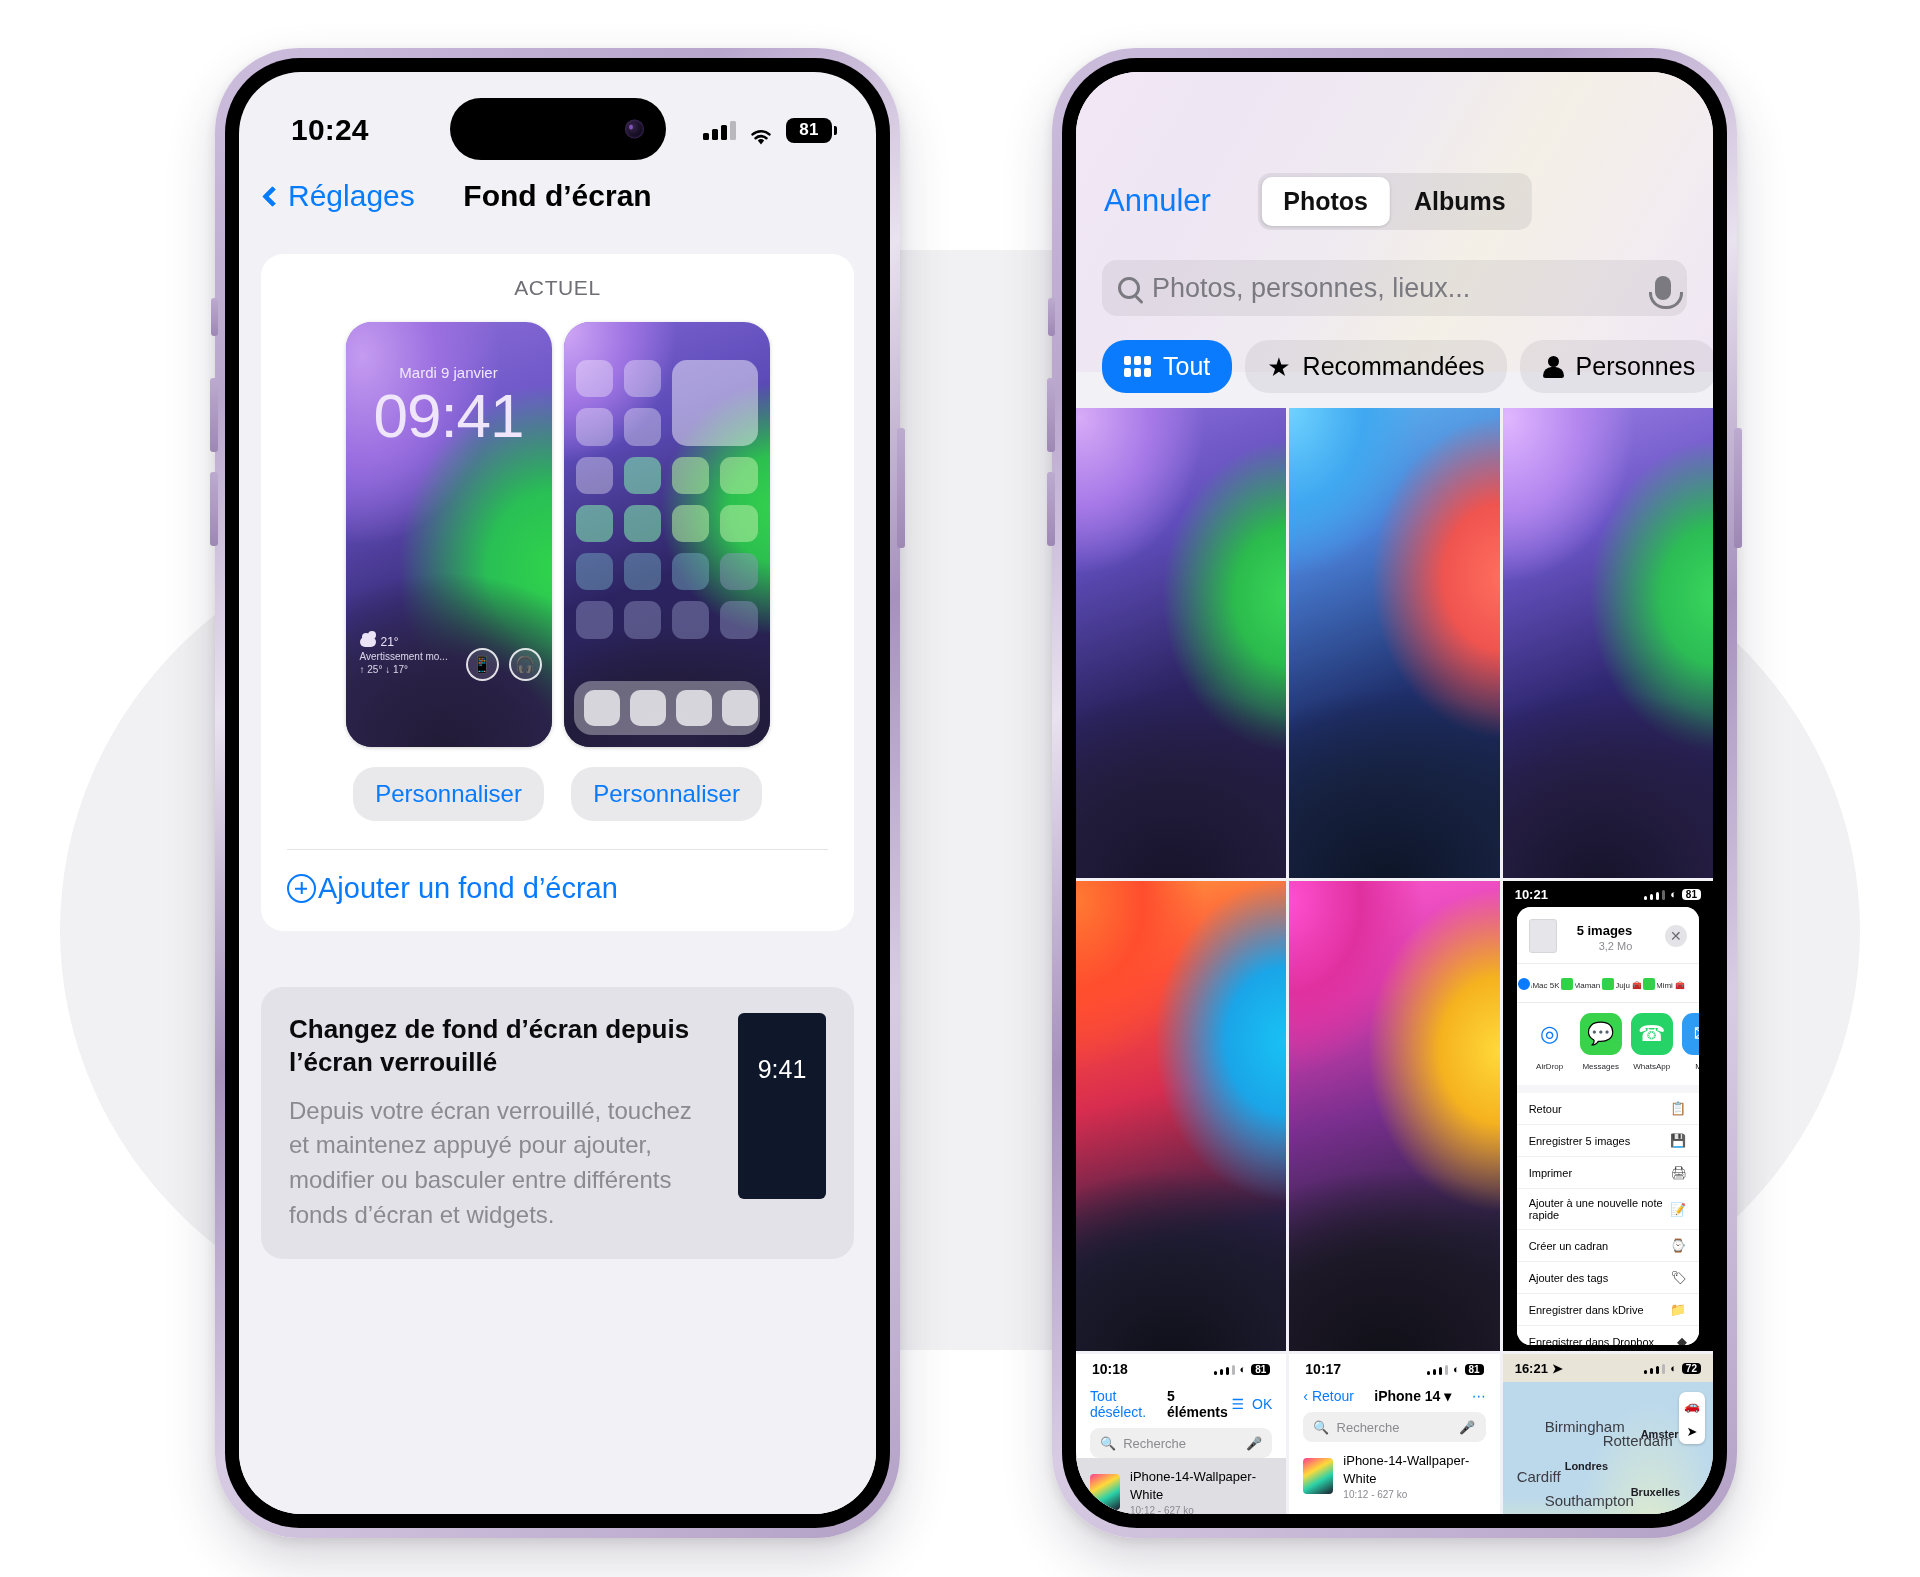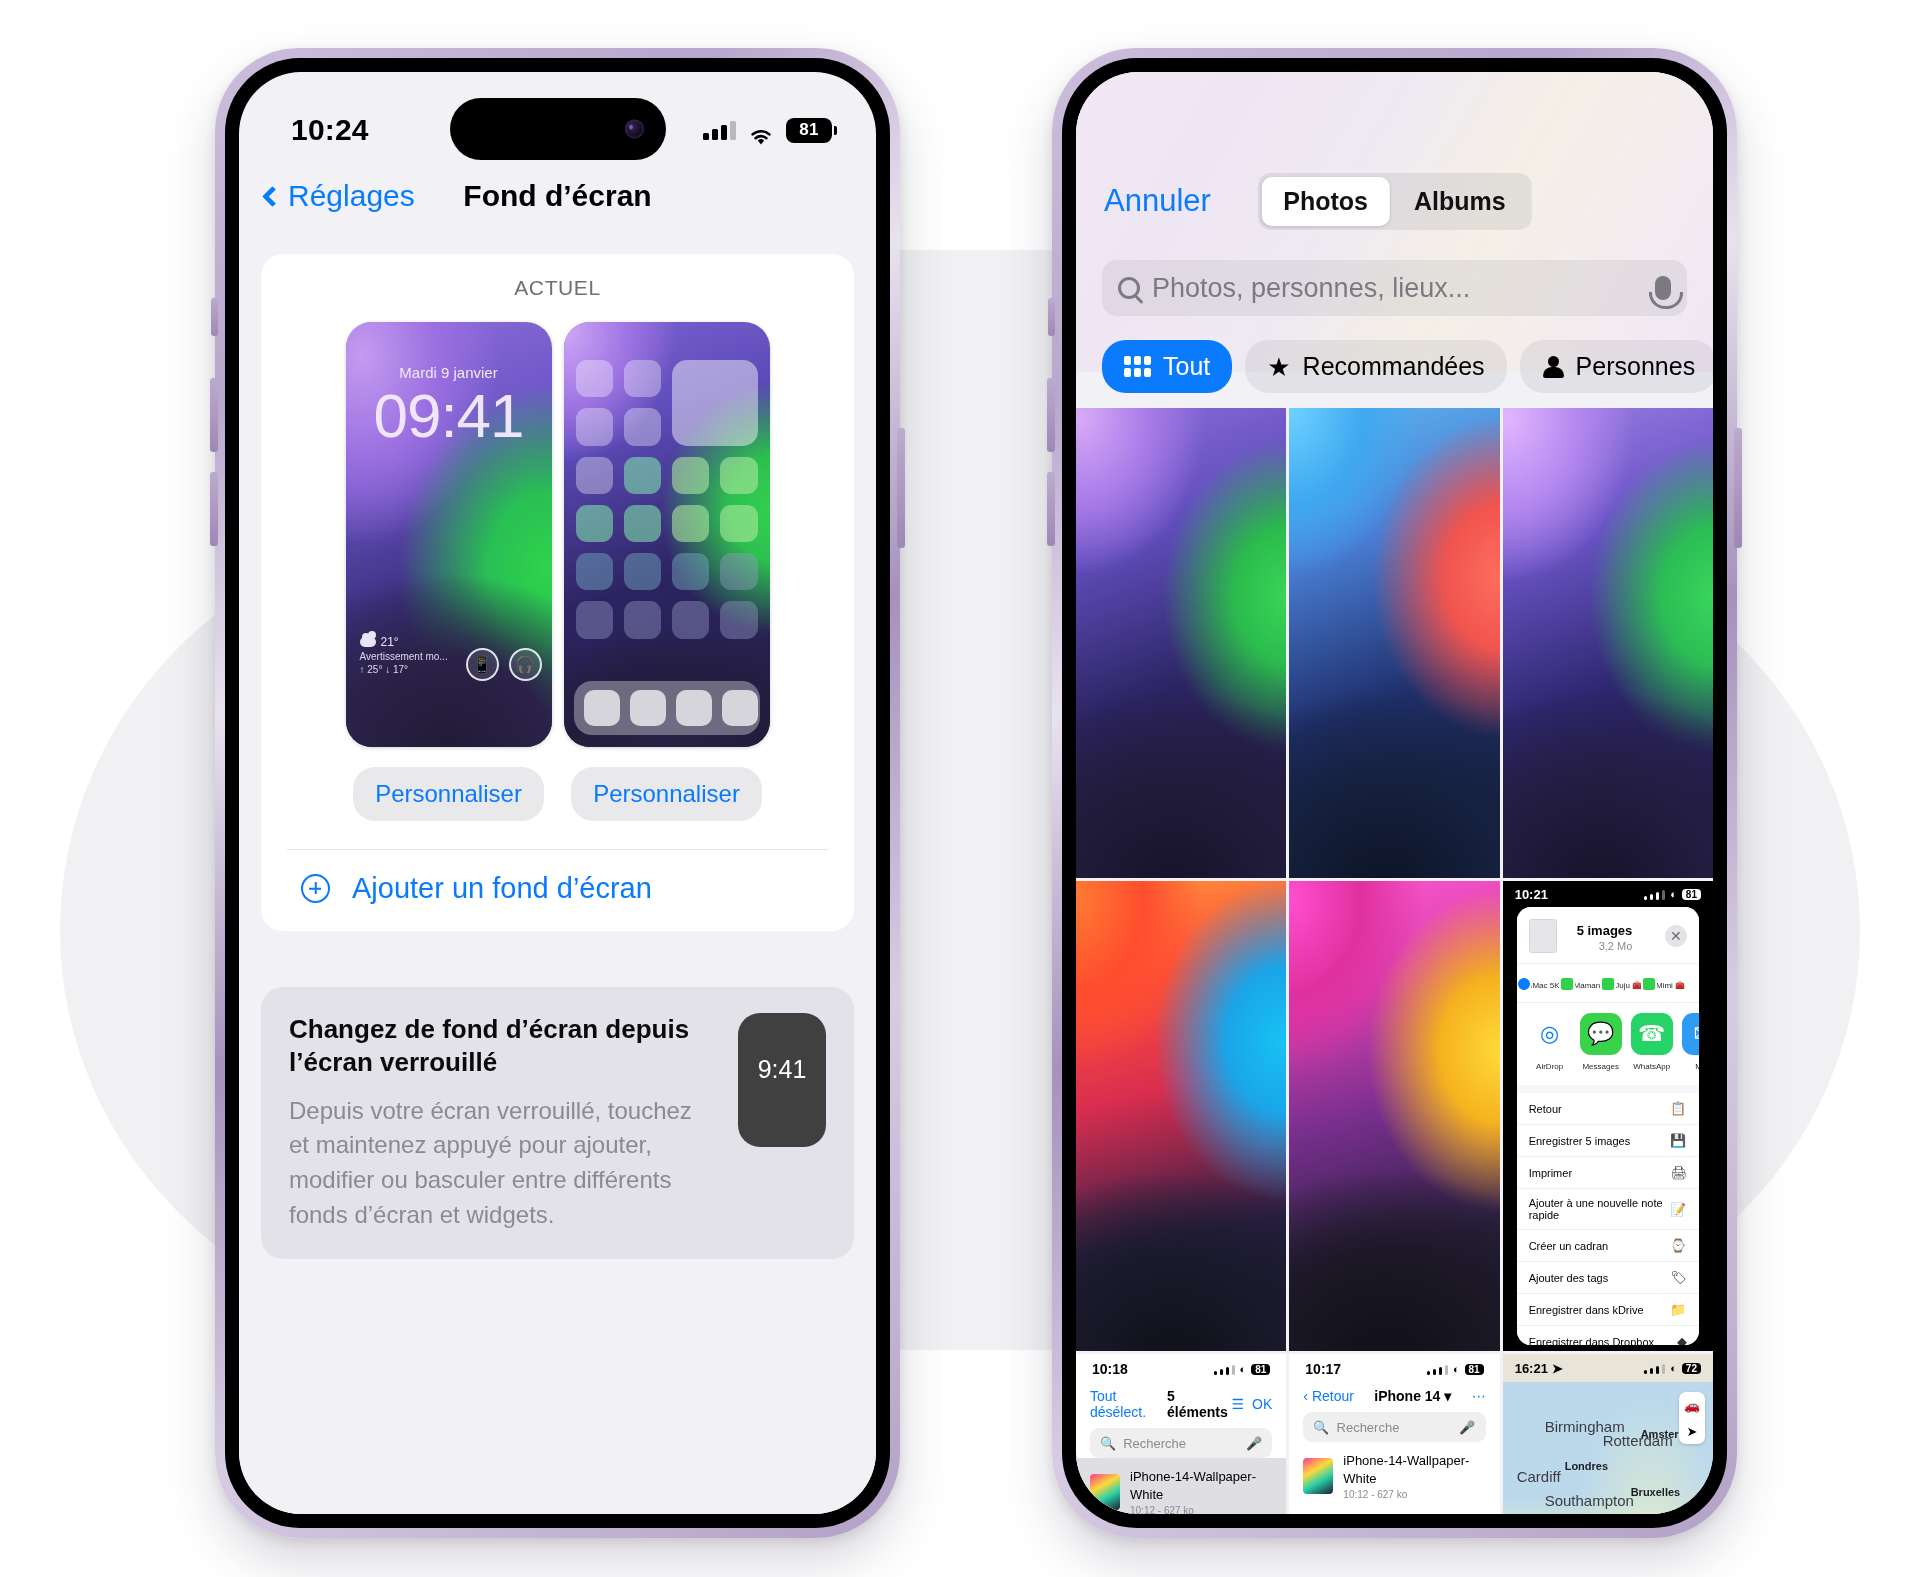--- a/index.html
+++ b/index.html
@@ -157,35 +157,35 @@
              border-radius: 18px; background: rgba(255,255,255,.34);
              display:grid; grid-template-columns: repeat(4,1fr); gap: 10px; padding: 9px 10px; }
   .hs-dock .ic { border-radius: 10px; background: rgba(255,255,255,.72); }
 
   .pers-btn {
     margin: 20px auto 0 auto; display:block; background:#e9e9ec; border:none;
     color:#077afd; font-size: 24px; font-family: inherit; font-weight:500;
     padding: 13px 22px; border-radius: 22px; cursor:pointer; width: fit-content;
   }
   .card-sep { height:1px; background:#e4e4e7; margin: 28px 26px 0 26px; }
-  .add-row { display:flex; align-items:center; gap: 22px; padding: 22px 26px 26px 40px; cursor:pointer; }
+  .add-row { display:flex; align-items:center; gap: 2px; padding: 22px 26px 26px 26px; cursor:pointer; }
   .plus { width: 29px; height: 29px; border-radius:50%; border: 2.5px solid #077afd; position:relative; }
   .plus:before,.plus:after{content:"";position:absolute;background:#077afd;}
   .plus:before{left:50%;top:6px;transform:translateX(-50%);width:2.5px;height:12px;}
   .plus:after{top:50%;left:6px;transform:translateY(-50%);height:2.5px;width:12px;}
   .add-label { color:#077afd; font-size: 29px; }
 
   .tipcard {
     margin: 56px 22px 0 22px; background:#e2e2e8; border-radius: 22px;
     padding: 26px 28px; display:flex; gap: 22px;
   }
   .tip-text { flex: 1; }
   .tip-title { font-size: 26px; font-weight: 700; color:#0b0b0d; line-height: 1.28; }
   .tip-body { margin-top: 14px; font-size: 24px; color:#8a8a90; line-height: 1.45; }
-  .tip-thumb { width: 88px; height: 134px; border-radius: 22px; background:#404040;
+  .tip-thumb { width: 88px; height: 186px; border-radius: 6px; background:#0f172a;
                display:flex; align-items:flex-start; justify-content:center; padding-top:42px;
                color:#fff; font-size: 25px; font-weight: 500; flex:none; }
 
   
   .ph-top { position:absolute; top:0; left:0; right:0; height: 300px; z-index: 25;
     background:
       linear-gradient(120deg,#f1e7f5 0%,#efe6f3 22%,#efeaf2 42%,#f4efe6 62%,#f3ecf0 82%,#efe6f4 100%);
   }
   .ph-nav { position:absolute; top: 96px; left: 0; right: 0; height: 66px; display:flex; align-items:center; }
   .ph-cancel { margin-left: 28px; color:#0a7bfd; font-size: 31px; }

